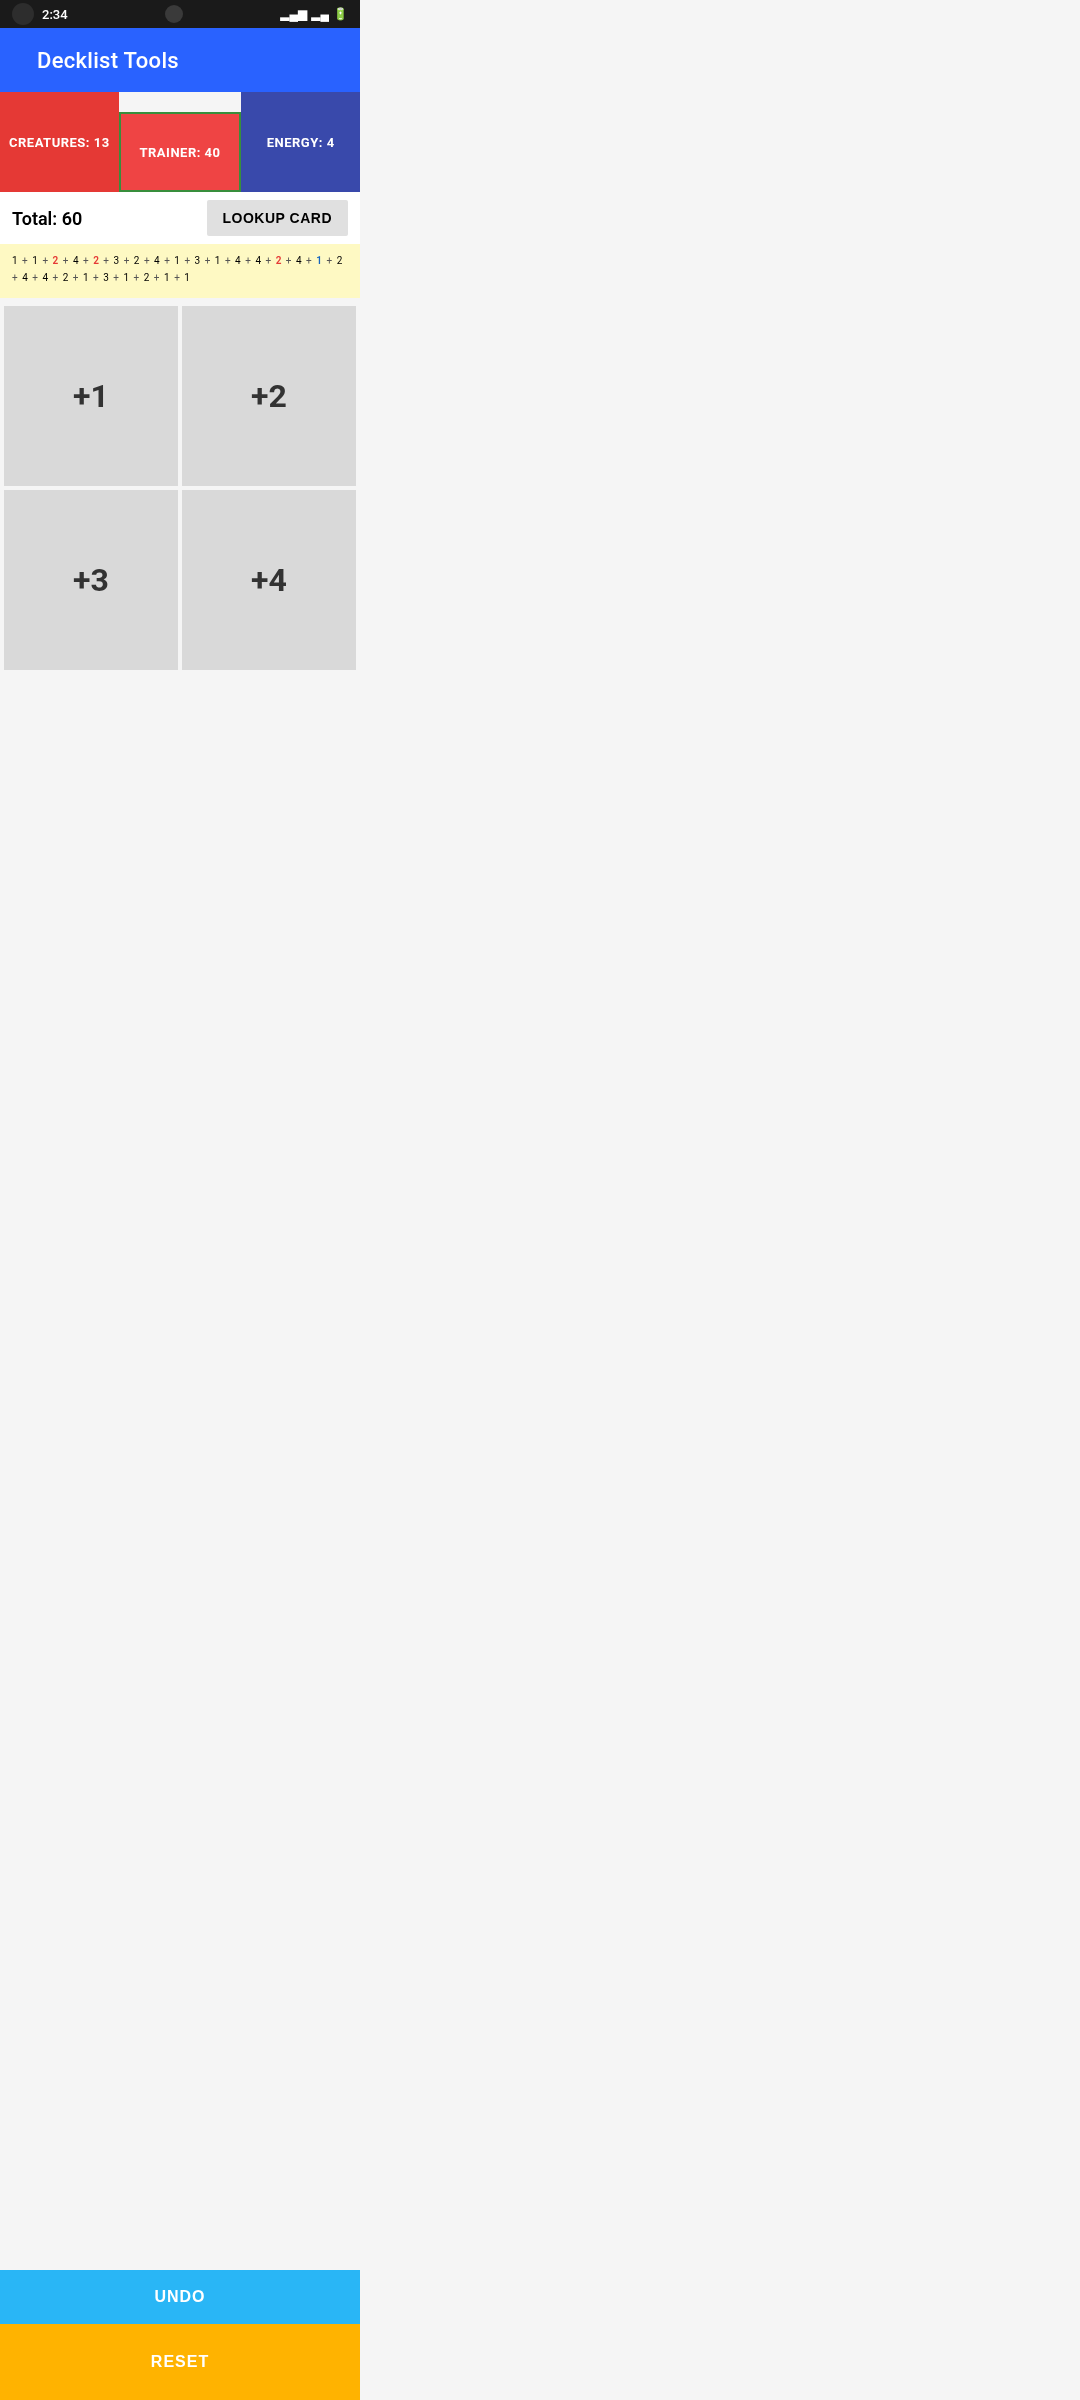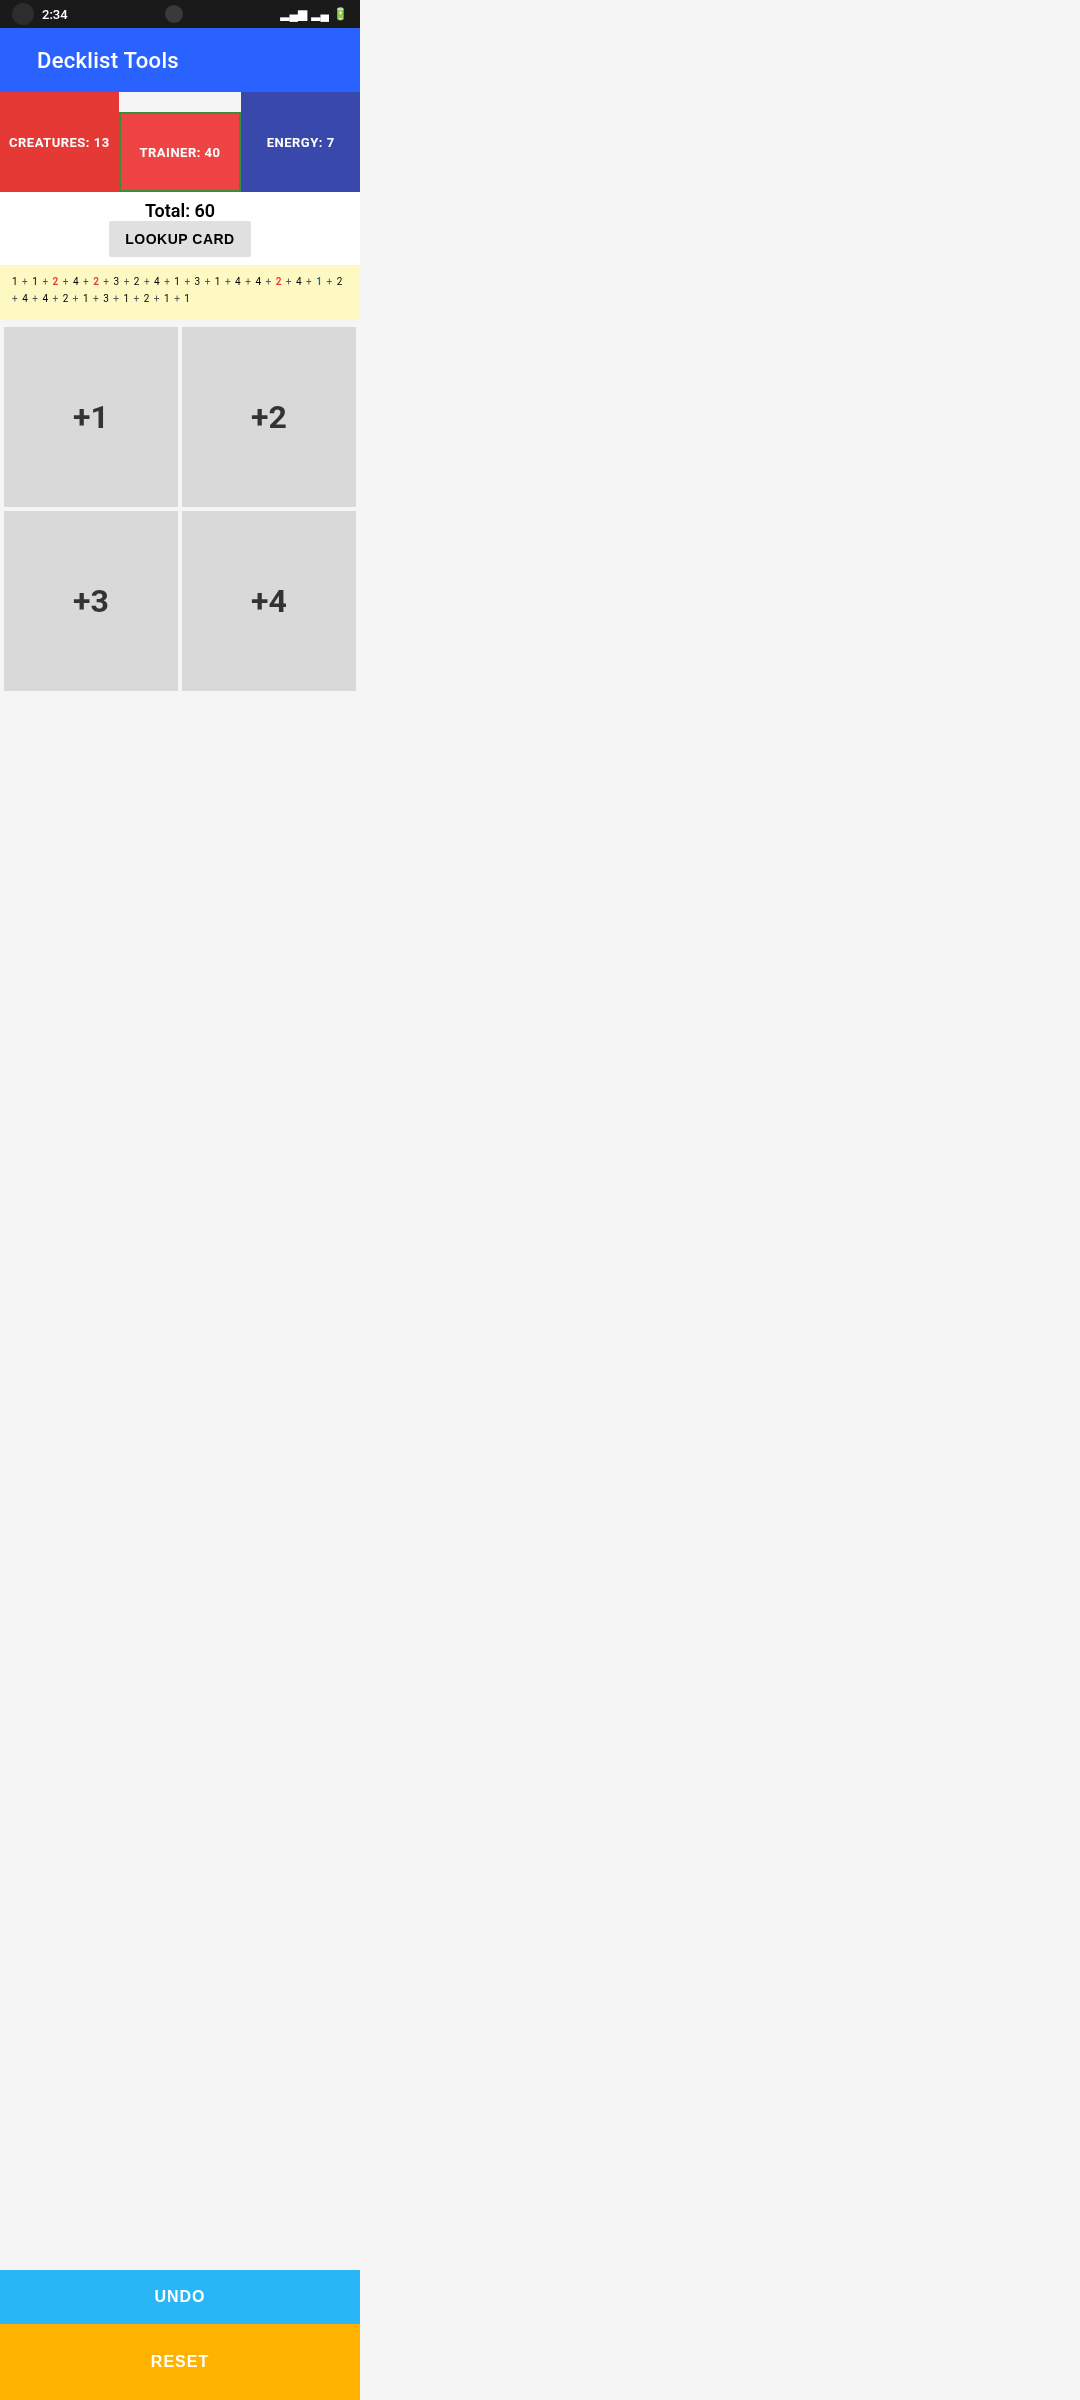--- a/index.html
+++ b/index.html
@@ -110,21 +110,20 @@
       letter-spacing: 0.5px;
     }
 
     
     .total-row {
       display: flex;
       align-items: center;
       justify-content: space-between;
       padding: 8px 12px;
       background: white;
-      flex-direction: column;
     }
     .total-text {
       font-size: 18px;
       font-weight: 600;
       color: #000;
     }
     .lookup-btn {
       background: #e0e0e0;
       border: none;
       padding: 10px 16px;
@@ -239,21 +238,21 @@
 </div>
 
 <div class="category-tabs">
   <div class="tab-creatures">
     <span class="tab-label">CREATURES: 13</span>
   </div>
   <div class="tab-trainer">
     <span class="tab-label">TRAINER: 40</span>
   </div>
   <div class="tab-energy">
-    <span class="tab-label">ENERGY: 7</span>
+    <span class="tab-label">ENERGY: 4</span>
   </div>
 </div>
 
 <div class="total-row">
   <span class="total-text">Total: 60</span>
   <button class="lookup-btn">LOOKUP CARD</button>
 </div>
 
 <div class="decklist-sequence" id="sequence-container">
 <span class="num-normal">1 </span><span class="separator">+ </span><span class="num-normal">1 </span><span class="separator">+ </span><span class="num-red">2 </span><span class="separator">+ </span><span class="num-normal">4 </span><span class="separator">+ </span><span class="num-red">2 </span><span class="separator">+ </span><span class="num-normal">3 </span><span class="separator">+ </span><span class="num-normal">2 </span><span class="separator">+ </span><span class="num-normal">4 </span><span class="separator">+ </span><span class="num-normal">1 </span><span class="separator">+ </span><span class="num-normal">3 </span><span class="separator">+ </span><span class="num-normal">1 </span><span class="separator">+ </span><span class="num-normal">4 </span><span class="separator">+ </span><span class="num-normal">4 </span><span class="separator">+ </span><span class="num-red">2 </span><span class="separator">+ </span><span class="num-normal">4 </span><span class="separator">+ </span><span class="num-blue">1 </span><span class="separator">+ </span><span class="num-normal">2 </span><span class="separator">+ </span><span class="num-normal">4 </span><span class="separator">+ </span><span class="num-normal">4 </span><span class="separator">+ </span><span class="num-normal">2 </span><span class="separator">+ </span><span class="num-normal">1 </span><span class="separator">+ </span><span class="num-normal">3 </span><span class="separator">+ </span><span class="num-normal">1 </span><span class="separator">+ </span><span class="num-normal">2 </span><span class="separator">+ </span><span class="num-normal">1 </span><span class="separator">+ </span><span class="num-normal">1 </span></div>

